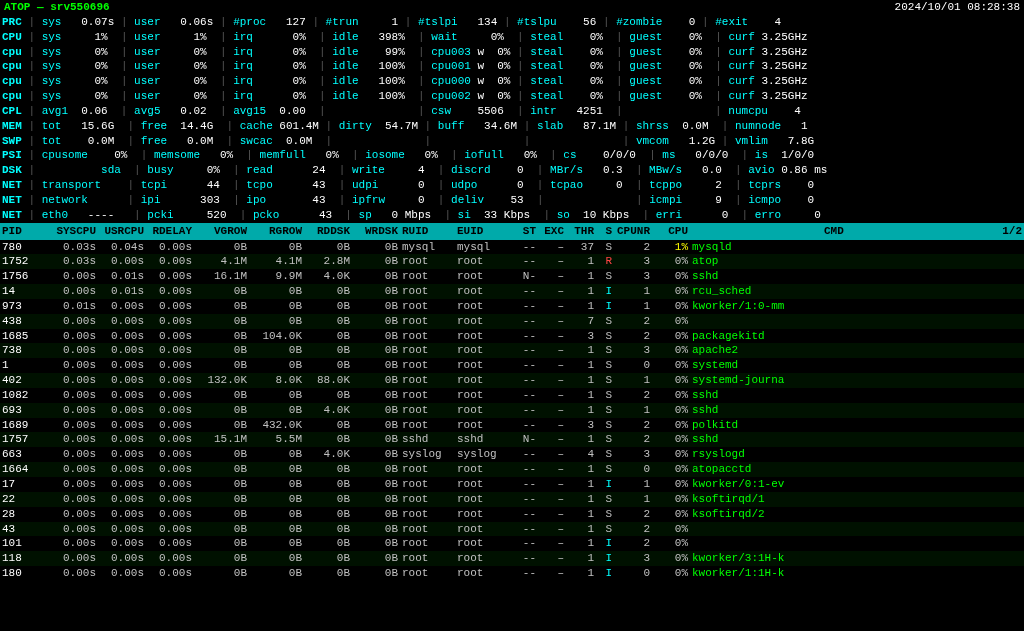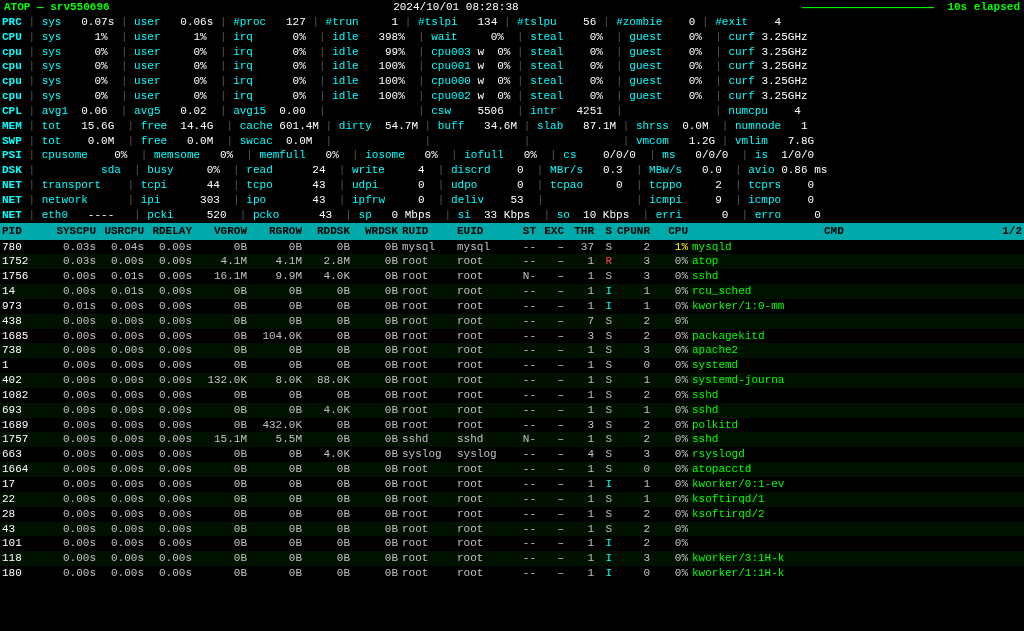--- a/index.html
+++ b/index.html
@@ -69,21 +69,20 @@
     .top-title .t2 { color: #ffffff; }
   </style>
 </head>
 <body>
 
 <div id="app">
 
   <div class="top-title">
     <span class="t1">ATOP — srv550696</span>
     <span class="t2">2024/10/01  08:28:38</span>
-    <span class="t1"><span>————————————————————</span>&nbsp;&nbsp;<span>10s elapsed</span></span>
   </div>
 
   <div id="sysinfo">
       <div class="info-line"><span style="color:#00ffff;font-weight:bold">PRC</span><span style="color:#ffffff"> </span><span style="color:#555">|</span> <span style="color:#00ffff">sys</span><span style="color:#ffffff">   0.07s </span><span style="color:#555">|</span> <span style="color:#00ffff">user</span><span style="color:#ffffff">   0.06s </span><span style="color:#555">|</span> <span style="color:#00ffff">#proc</span><span style="color:#ffffff">   127 </span><span style="color:#555">|</span> <span style="color:#00ffff">#trun</span><span style="color:#ffffff">     1 </span><span style="color:#555">|</span> <span style="color:#00ffff">#tslpi</span><span style="color:#ffffff">   134 </span><span style="color:#555">|</span> <span style="color:#00ffff">#tslpu</span><span style="color:#ffffff">    56 </span><span style="color:#555">|</span> <span style="color:#00ffff">#zombie</span><span style="color:#ffffff">    0 </span><span style="color:#555">|</span> <span style="color:#00ffff">#exit</span><span style="color:#ffffff">    4</span></div>
       <div class="info-line"><span style="color:#00ffff;font-weight:bold">CPU</span><span style="color:#ffffff"> </span><span style="color:#555">|</span> <span style="color:#00ffff">sys</span><span style="color:#ffffff">     1%  </span><span style="color:#555">|</span> <span style="color:#00ffff">user</span><span style="color:#ffffff">     1%  </span><span style="color:#555">|</span> <span style="color:#00ffff">irq</span><span style="color:#ffffff">      0%  </span><span style="color:#555">|</span> <span style="color:#00ffff">idle</span><span style="color:#ffffff">   398%  </span><span style="color:#555">|</span> <span style="color:#00ffff">wait</span><span style="color:#ffffff">     0%  </span><span style="color:#555">|</span> <span style="color:#00ffff">steal</span><span style="color:#ffffff">    0%  </span><span style="color:#555">|</span> <span style="color:#00ffff">guest</span><span style="color:#ffffff">    0%  </span><span style="color:#555">|</span> <span style="color:#00ffff">curf</span><span style="color:#ffffff"> 3.25GHz</span></div>
       <div class="info-line"><span style="color:#00ffff;font-weight:bold">cpu</span><span style="color:#ffffff"> </span><span style="color:#555">|</span> <span style="color:#00ffff">sys</span><span style="color:#ffffff">     0%  </span><span style="color:#555">|</span> <span style="color:#00ffff">user</span><span style="color:#ffffff">     0%  </span><span style="color:#555">|</span> <span style="color:#00ffff">irq</span><span style="color:#ffffff">      0%  </span><span style="color:#555">|</span> <span style="color:#00ffff">idle</span><span style="color:#ffffff">    99%  </span><span style="color:#555">|</span> <span style="color:#00ffff">cpu003</span><span style="color:#ffffff"> w  0% </span><span style="color:#555">|</span> <span style="color:#00ffff">steal</span><span style="color:#ffffff">    0%  </span><span style="color:#555">|</span> <span style="color:#00ffff">guest</span><span style="color:#ffffff">    0%  </span><span style="color:#555">|</span> <span style="color:#00ffff">curf</span><span style="color:#ffffff"> 3.25GHz</span></div>
       <div class="info-line"><span style="color:#00ffff;font-weight:bold">cpu</span><span style="color:#ffffff"> </span><span style="color:#555">|</span> <span style="color:#00ffff">sys</span><span style="color:#ffffff">     0%  </span><span style="color:#555">|</span> <span style="color:#00ffff">user</span><span style="color:#ffffff">     0%  </span><span style="color:#555">|</span> <span style="color:#00ffff">irq</span><span style="color:#ffffff">      0%  </span><span style="color:#555">|</span> <span style="color:#00ffff">idle</span><span style="color:#ffffff">   100%  </span><span style="color:#555">|</span> <span style="color:#00ffff">cpu001</span><span style="color:#ffffff"> w  0% </span><span style="color:#555">|</span> <span style="color:#00ffff">steal</span><span style="color:#ffffff">    0%  </span><span style="color:#555">|</span> <span style="color:#00ffff">guest</span><span style="color:#ffffff">    0%  </span><span style="color:#555">|</span> <span style="color:#00ffff">curf</span><span style="color:#ffffff"> 3.25GHz</span></div>
       <div class="info-line"><span style="color:#00ffff;font-weight:bold">cpu</span><span style="color:#ffffff"> </span><span style="color:#555">|</span> <span style="color:#00ffff">sys</span><span style="color:#ffffff">     0%  </span><span style="color:#555">|</span> <span style="color:#00ffff">user</span><span style="color:#ffffff">     0%  </span><span style="color:#555">|</span> <span style="color:#00ffff">irq</span><span style="color:#ffffff">      0%  </span><span style="color:#555">|</span> <span style="color:#00ffff">idle</span><span style="color:#ffffff">   100%  </span><span style="color:#555">|</span> <span style="color:#00ffff">cpu000</span><span style="color:#ffffff"> w  0% </span><span style="color:#555">|</span> <span style="color:#00ffff">steal</span><span style="color:#ffffff">    0%  </span><span style="color:#555">|</span> <span style="color:#00ffff">guest</span><span style="color:#ffffff">    0%  </span><span style="color:#555">|</span> <span style="color:#00ffff">curf</span><span style="color:#ffffff"> 3.25GHz</span></div>
       <div class="info-line"><span style="color:#00ffff;font-weight:bold">cpu</span><span style="color:#ffffff"> </span><span style="color:#555">|</span> <span style="color:#00ffff">sys</span><span style="color:#ffffff">     0%  </span><span style="color:#555">|</span> <span style="color:#00ffff">user</span><span style="color:#ffffff">     0%  </span><span style="color:#555">|</span> <span style="color:#00ffff">irq</span><span style="color:#ffffff">      0%  </span><span style="color:#555">|</span> <span style="color:#00ffff">idle</span><span style="color:#ffffff">   100%  </span><span style="color:#555">|</span> <span style="color:#00ffff">cpu002</span><span style="color:#ffffff"> w  0% </span><span style="color:#555">|</span> <span style="color:#00ffff">steal</span><span style="color:#ffffff">    0%  </span><span style="color:#555">|</span> <span style="color:#00ffff">guest</span><span style="color:#ffffff">    0%  </span><span style="color:#555">|</span> <span style="color:#00ffff">curf</span><span style="color:#ffffff"> 3.25GHz</span></div>
       <div class="info-line"><span style="color:#00ffff;font-weight:bold">CPL</span><span style="color:#ffffff"> </span><span style="color:#555">|</span> <span style="color:#00ffff">avg1</span><span style="color:#ffffff">  0.06  </span><span style="color:#555">|</span> <span style="color:#00ffff">avg5</span><span style="color:#ffffff">   0.02  </span><span style="color:#555">|</span> <span style="color:#00ffff">avg15</span><span style="color:#ffffff">  0.00  </span><span style="color:#555">|</span><span style="color:#ffffff">              </span><span style="color:#555">|</span> <span style="color:#00ffff">csw</span><span style="color:#ffffff">    5506  </span><span style="color:#555">|</span> <span style="color:#00ffff">intr</span><span style="color:#ffffff">   4251  </span><span style="color:#555">|</span><span style="color:#ffffff">              </span><span style="color:#555">|</span> <span style="color:#00ffff">numcpu</span><span style="color:#ffffff">    4</span></div>

